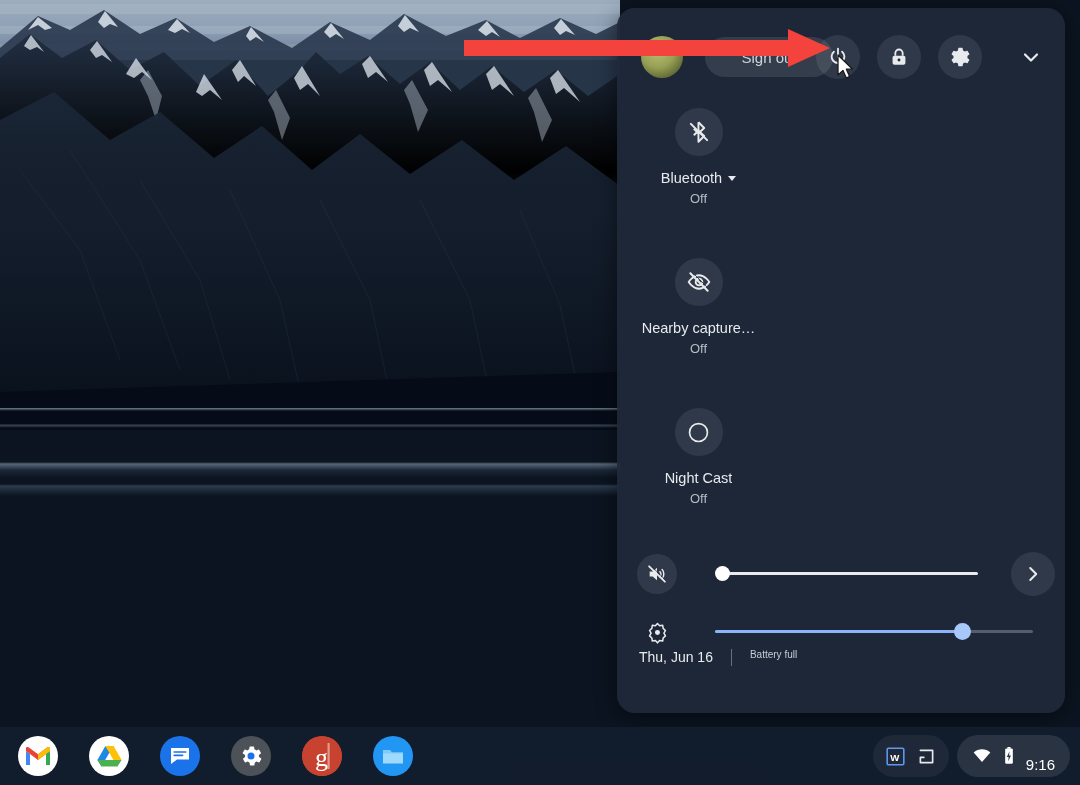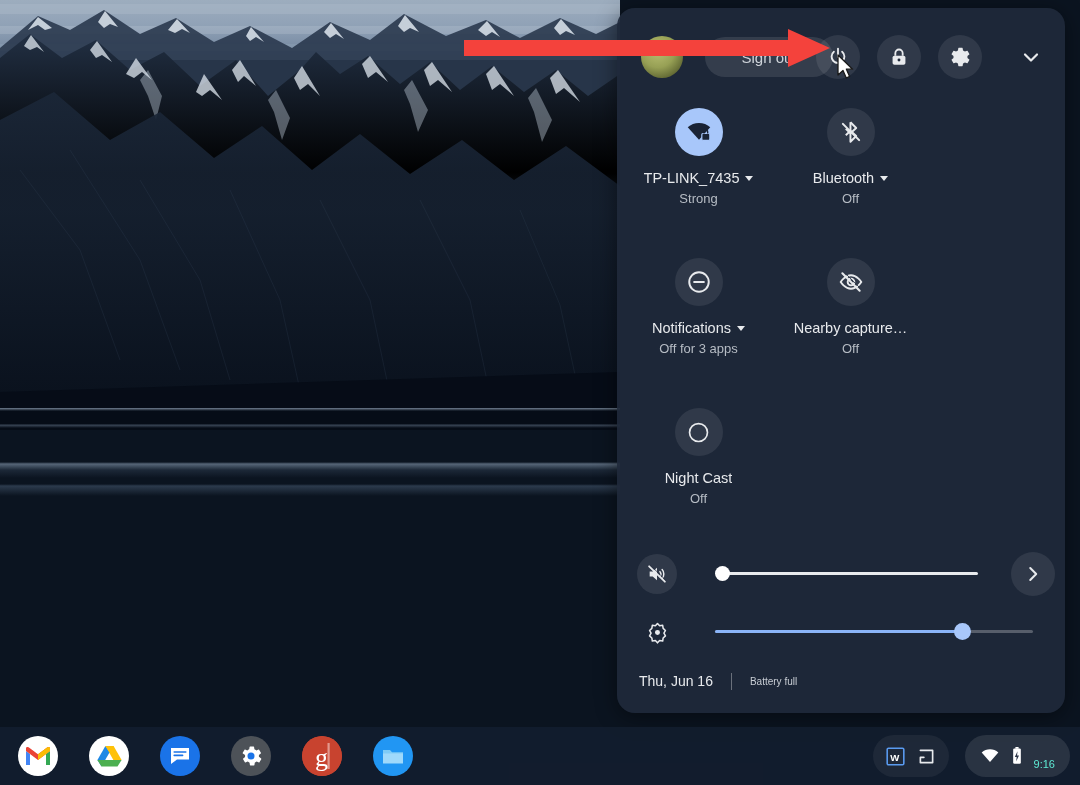--- a/index.html
+++ b/index.html
@@ -177,21 +177,21 @@
     background: rgba(255,255,255,0.085);
     display: flex; align-items: center; justify-content: center;
   }
   #bri-track { left: 98px; width: 318px; }
   #bri-fill  { left: 98px; width: 248px; }
   #bri-thumb { left: 337px; top: 17px; width: 17px; height: 17px; background: #a8c7fa; }
 
   
   #qs-footer {
     position: absolute; left: 0; bottom: 0; width: 448px; height: 64px;
-    display: flex; align-items: center; padding-left: 22px;
+    display: flex; align-items: flex-start; padding-left: 22px;
     box-sizing: border-box;
   }
   #qs-date { font-size: 14px; color: #e8eaed; }
   #qs-divider {
     width: 1px; height: 17px; background: rgba(255,255,255,0.34);
     margin: 0 18px;
   }
   #qs-battery { font-size: 10px; color: #c8cdd4; }
 
   
@@ -218,21 +218,21 @@
     background: rgba(255,255,255,0.055);
     display: flex; align-items: center; gap: 10px;
   }
   #tray-status {
     position: absolute; right: 10px; top: 8px;
     height: 42px; padding: 0 15px;
     border-radius: 21px;
     background: rgba(255,255,255,0.10);
     display: flex; align-items: center; gap: 11px;
   }
-  #tray-time { font-size: 11px; color: #5eead4; margin-top: 16px; }
+  #tray-time { font-size: 15px; color: #ffffff; margin-top: 16px; }
   .ico { display: block; }
 </style>
 </head>
 <body>
 
 <div id="screen">
 
   <div id="wallpaper">
     <svg id="mountains" viewBox="0 0 620 430" preserveAspectRatio="none">
       <defs>
@@ -342,59 +342,38 @@
         <svg class="ico" width="24" height="24" viewBox="0 0 24 24">
           <path d="M6 9.5 L12 15.5 L18 9.5" stroke="#e8eaed" stroke-width="2.2" fill="none" stroke-linecap="round" stroke-linejoin="round"></path>
         </svg>
       </div>
     </div>
 
     <div id="tiles">
 
       <div class="tile-row">
 
-        <div class="tile">
-          <div class="tile-icon active">
-            <svg class="ico" width="26" height="26" viewBox="0 0 24 24">
-              <path d="M12 19.2 L1.6 7.6 a15.5 15.5 0 0 1 20.8 0 Z" fill="#1a2334"></path>
-              <rect x="14.6" y="13.4" width="7.4" height="6.4" rx="1" fill="#1a2334" stroke="#a8c7fa" stroke-width="1.1"></rect>
-              <path d="M16.6 13.4 V11.9 a1.7 1.7 0 0 1 3.4 0 V13.4" stroke="#1a2334" stroke-width="1.3" fill="none"></path>
-            </svg>
-          </div>
-          <div class="tile-label"><span>TP-LINK_7435</span><span class="caret"></span></div>
-          <div class="tile-sub">Strong</div>
-        </div>
 
         <div class="tile">
           <div class="tile-icon">
             <svg class="ico" width="26" height="26" viewBox="0 0 24 24">
               <path d="M11.5 3 L16.8 8.3 L11.5 13.2 M11.5 10.8 L16.8 15.7 L11.5 21 L11.5 10.8" stroke="#e8eaed" stroke-width="1.8" fill="none" stroke-linejoin="round"></path>
               <path d="M11.5 3 L11.5 13.2 L7.2 9" stroke="#e8eaed" stroke-width="1.8" fill="none" stroke-linejoin="round"></path>
               <path d="M7.2 15 L11.5 10.8" stroke="#e8eaed" stroke-width="1.8" fill="none"></path>
               <path d="M4.5 4.5 L19.5 19.5" stroke="#e8eaed" stroke-width="1.9" stroke-linecap="round"></path>
             </svg>
           </div>
           <div class="tile-label"><span>Bluetooth</span><span class="caret"></span></div>
           <div class="tile-sub">Off</div>
         </div>
 
       </div>
 
       <div class="tile-row">
 
-        <div class="tile">
-          <div class="tile-icon">
-            <svg class="ico" width="26" height="26" viewBox="0 0 24 24">
-              <circle cx="12" cy="12" r="9" stroke="#e8eaed" stroke-width="1.8" fill="none"></circle>
-              <path d="M7.5 12 h9" stroke="#e8eaed" stroke-width="1.8" stroke-linecap="round"></path>
-            </svg>
-          </div>
-          <div class="tile-label"><span>Notifications</span><span class="caret"></span></div>
-          <div class="tile-sub">Off for 3 apps</div>
-        </div>
 
 
         <div class="tile">
           <div class="tile-icon">
             <svg class="ico" width="26" height="26" viewBox="0 0 24 24">
               <path d="M2.5 12 S6.3 5.8 12 5.8 S21.5 12 21.5 12 S17.7 18.2 12 18.2 S2.5 12 2.5 12 Z" stroke="#e8eaed" stroke-width="1.7" fill="none"></path>
               <circle cx="12" cy="12" r="3.1" stroke="#e8eaed" stroke-width="1.7" fill="none"></circle>
               <path d="M4 4 L20 20" stroke="#e8eaed" stroke-width="1.9" stroke-linecap="round"></path>
               <path d="M4 4 L20 20" stroke="#2b3547" stroke-width="0.8" stroke-linecap="round" transform="translate(1.4,-1.4)"></path>
             </svg>

